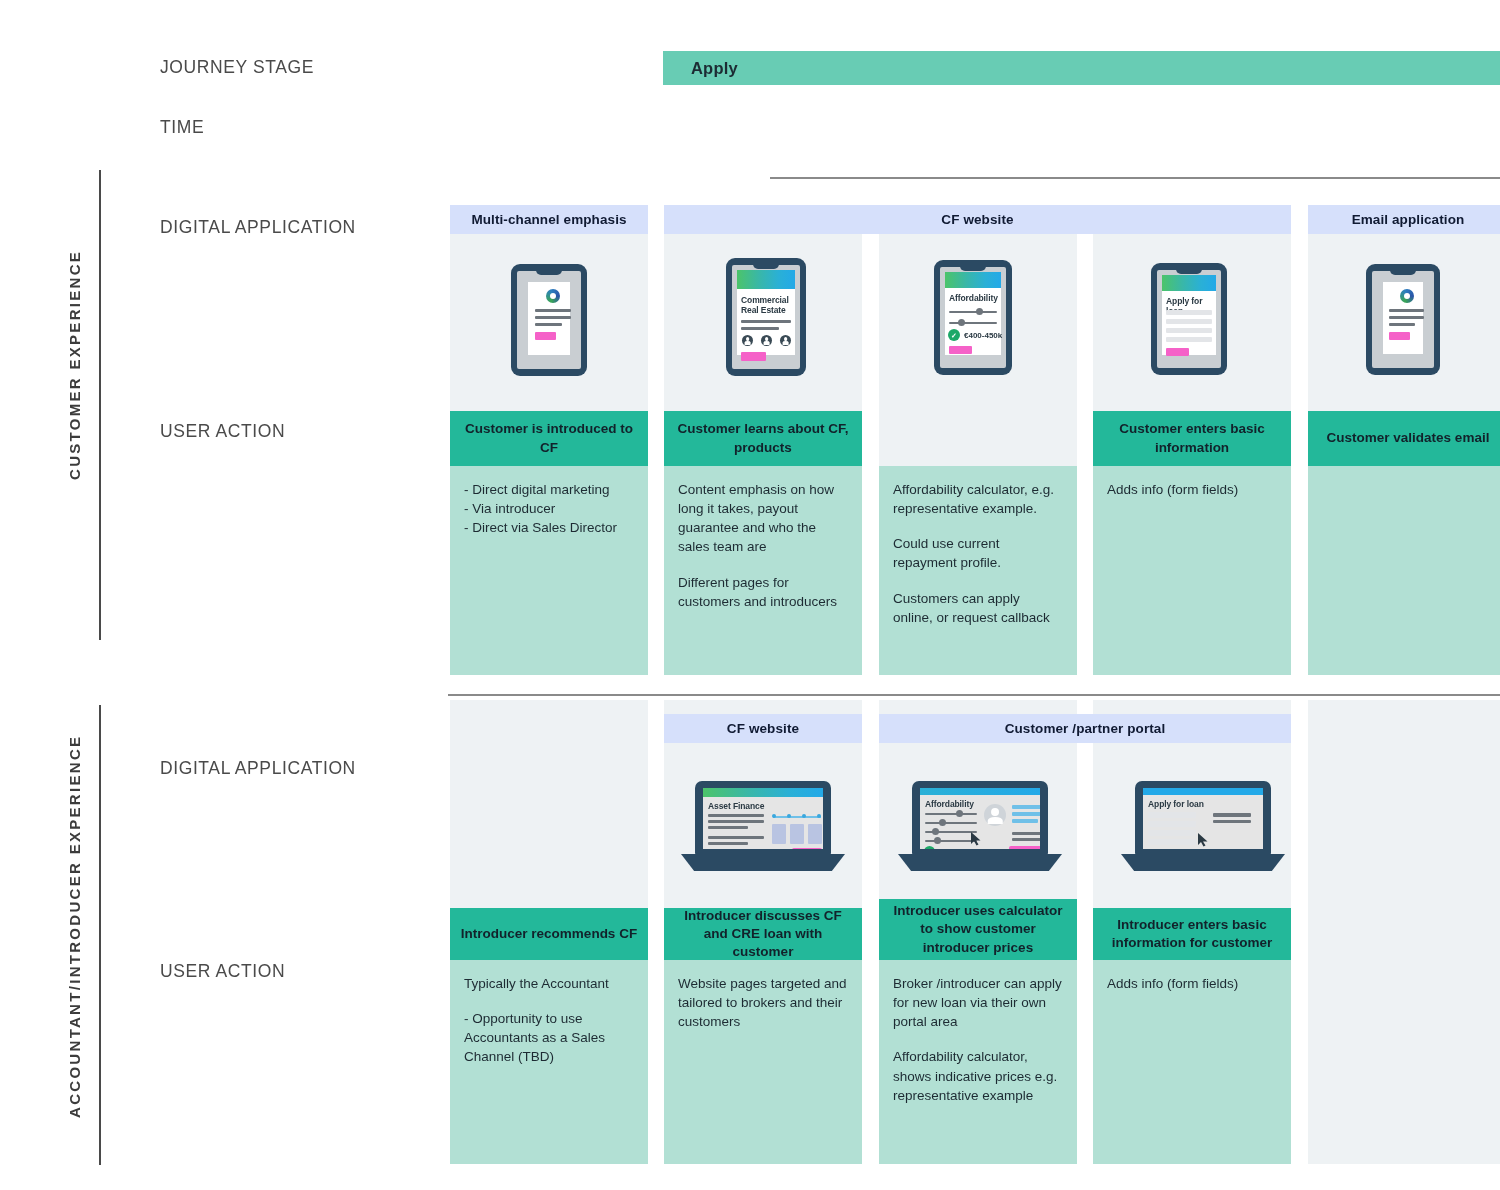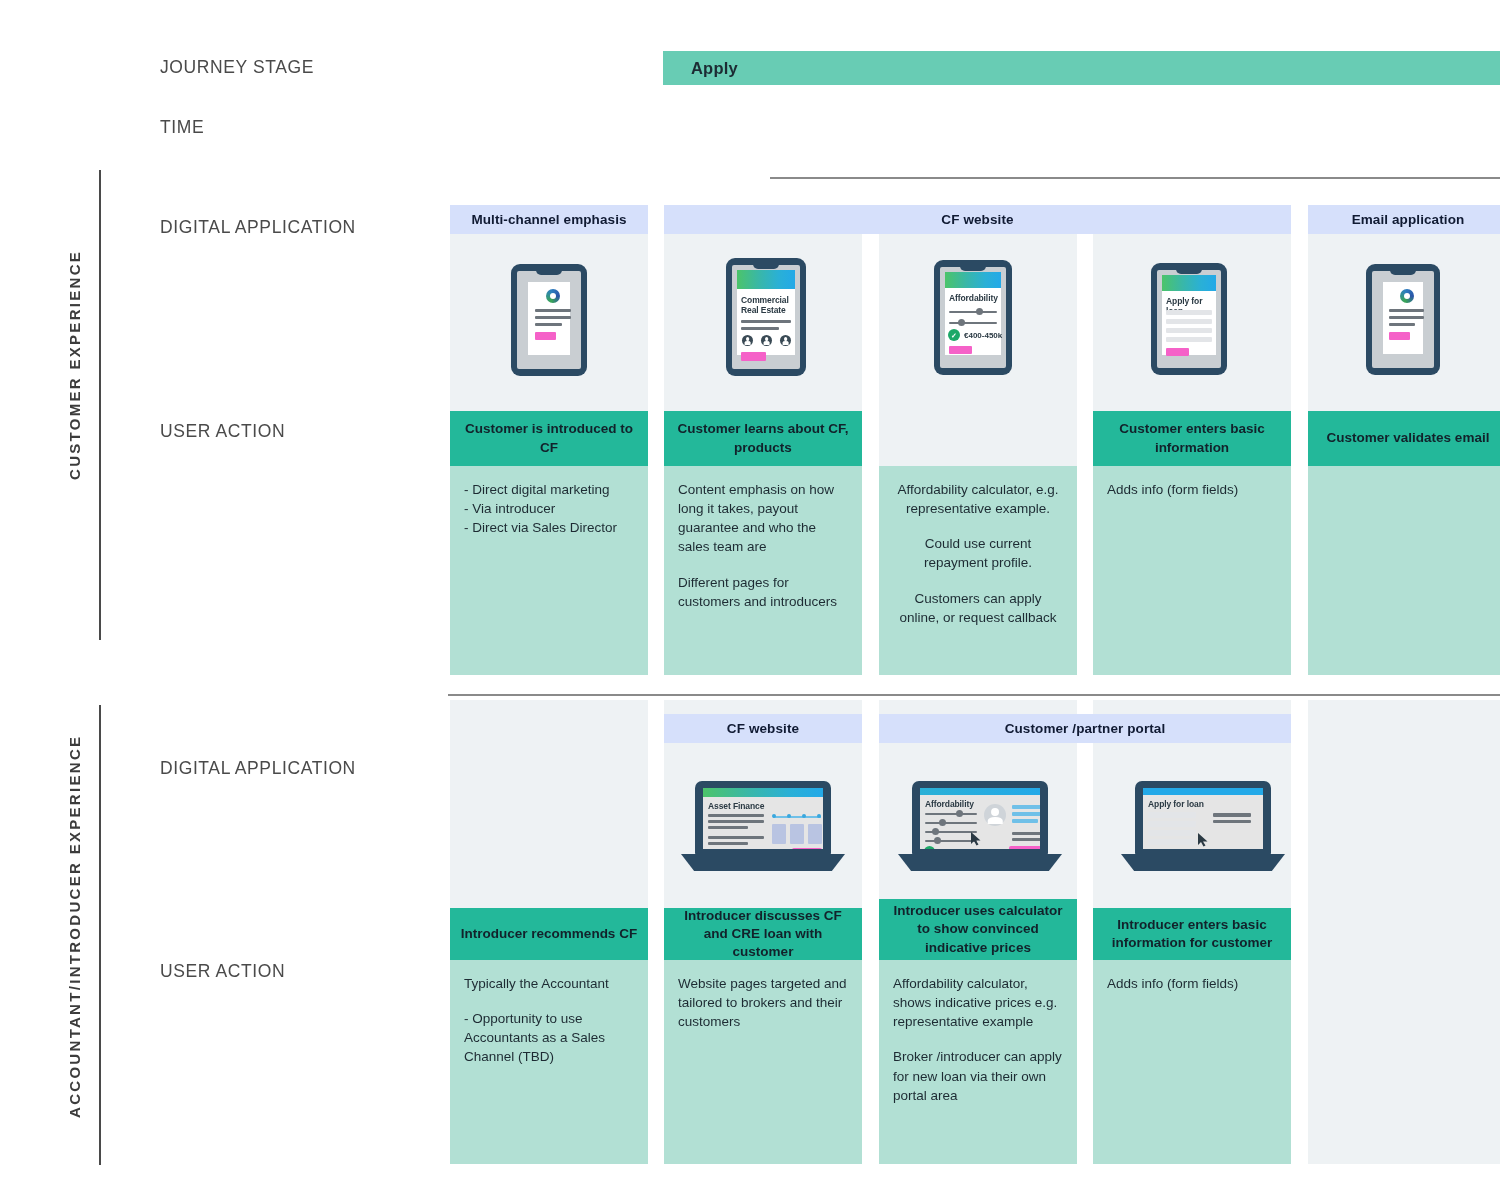--- a/index.html
+++ b/index.html
@@ -295,21 +295,21 @@
   </div>
 
   <div class="ua-head" style="left:656px;top:411px;width:198px;height:55px;">
     <span>Customer learns about CF, products</span>
   </div>
   <div class="ua-body" style="left:656px;top:466px;width:198px;height:209px;">
     <p>Content emphasis on how long it takes, payout guarantee and who the sales team are</p>
     <p>Different pages for customers and introducers</p>
   </div>
 
-  <div class="ua-body" style="left:871px;top:466px;width:198px;height:209px;text-align:center;">
+  <div class="ua-body" style="left:871px;top:466px;width:198px;height:209px;">
     <p>Affordability calculator,  e.g. representative example.</p>
     <p>Could use current repayment profile.</p>
     <p>Customers can apply online, or request callback</p>
   </div>
 
   <div class="ua-head" style="left:1085px;top:411px;width:198px;height:55px;">
     <span>Customer enters basic information</span>
   </div>
   <div class="ua-body" style="left:1085px;top:466px;width:198px;height:209px;">
     <p>Adds info (form fields)</p>
@@ -420,25 +420,25 @@
   </div>
 
   <div class="ua-head" style="left:656px;top:908px;width:198px;height:52px;">
     <span>Introducer discusses CF and CRE loan with customer</span>
   </div>
   <div class="ua-body" style="left:656px;top:960px;width:198px;height:204px;">
     <p>Website pages targeted and tailored to brokers and their customers</p>
   </div>
 
   <div class="ua-head" style="left:871px;top:899px;width:198px;height:61px;">
-    <span>Introducer uses calculator to show convinced indicative prices</span>
+    <span>Introducer uses calculator to show customer introducer prices</span>
   </div>
   <div class="ua-body" style="left:871px;top:960px;width:198px;height:204px;">
+    <p>Broker /introducer can apply for new loan via their own portal area</p>
     <p>Affordability calculator, shows indicative prices e.g. representative example</p>
-    <p>Broker /introducer can apply for new loan via their own portal area</p>
   </div>
 
   <div class="ua-head" style="left:1085px;top:908px;width:198px;height:52px;">
     <span>Introducer enters basic information for customer</span>
   </div>
   <div class="ua-body" style="left:1085px;top:960px;width:198px;height:204px;">
     <p>Adds info (form fields)</p>
   </div>
 
 </div>

